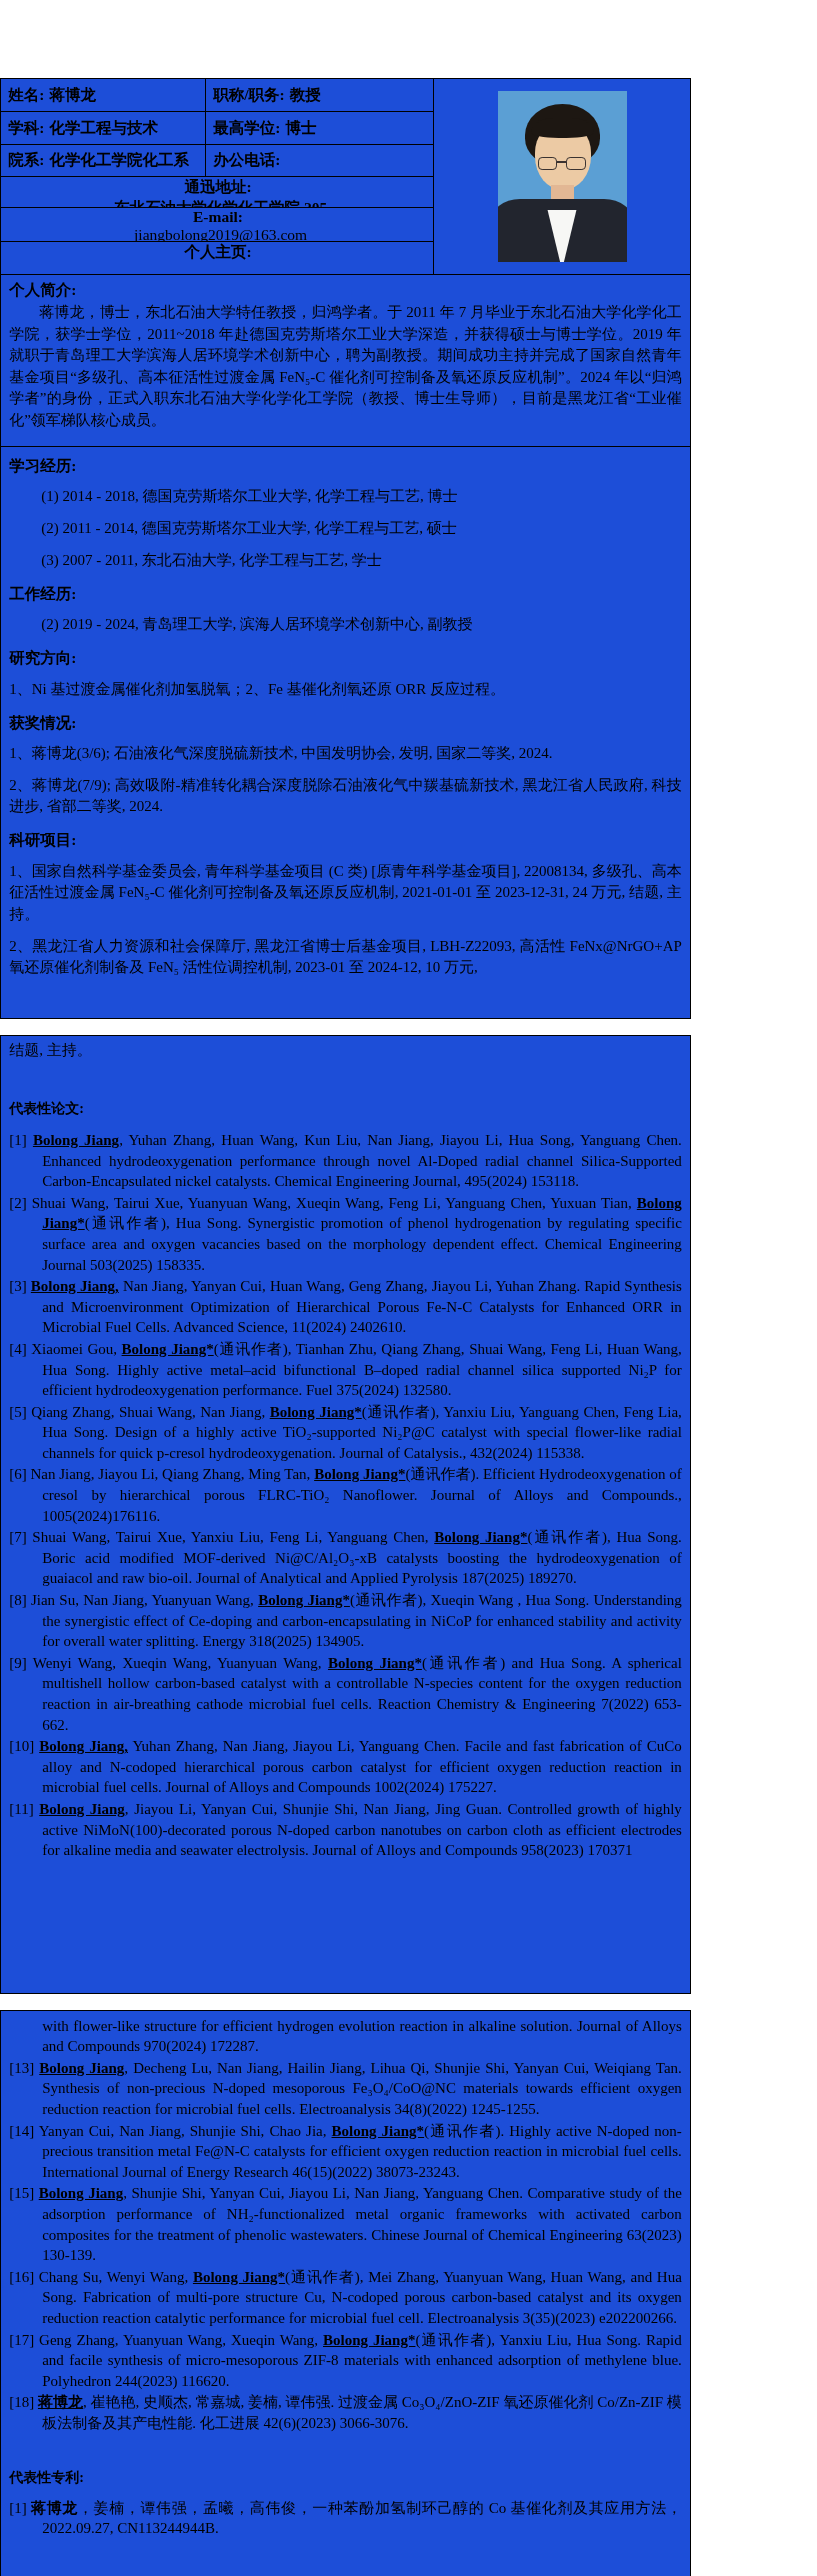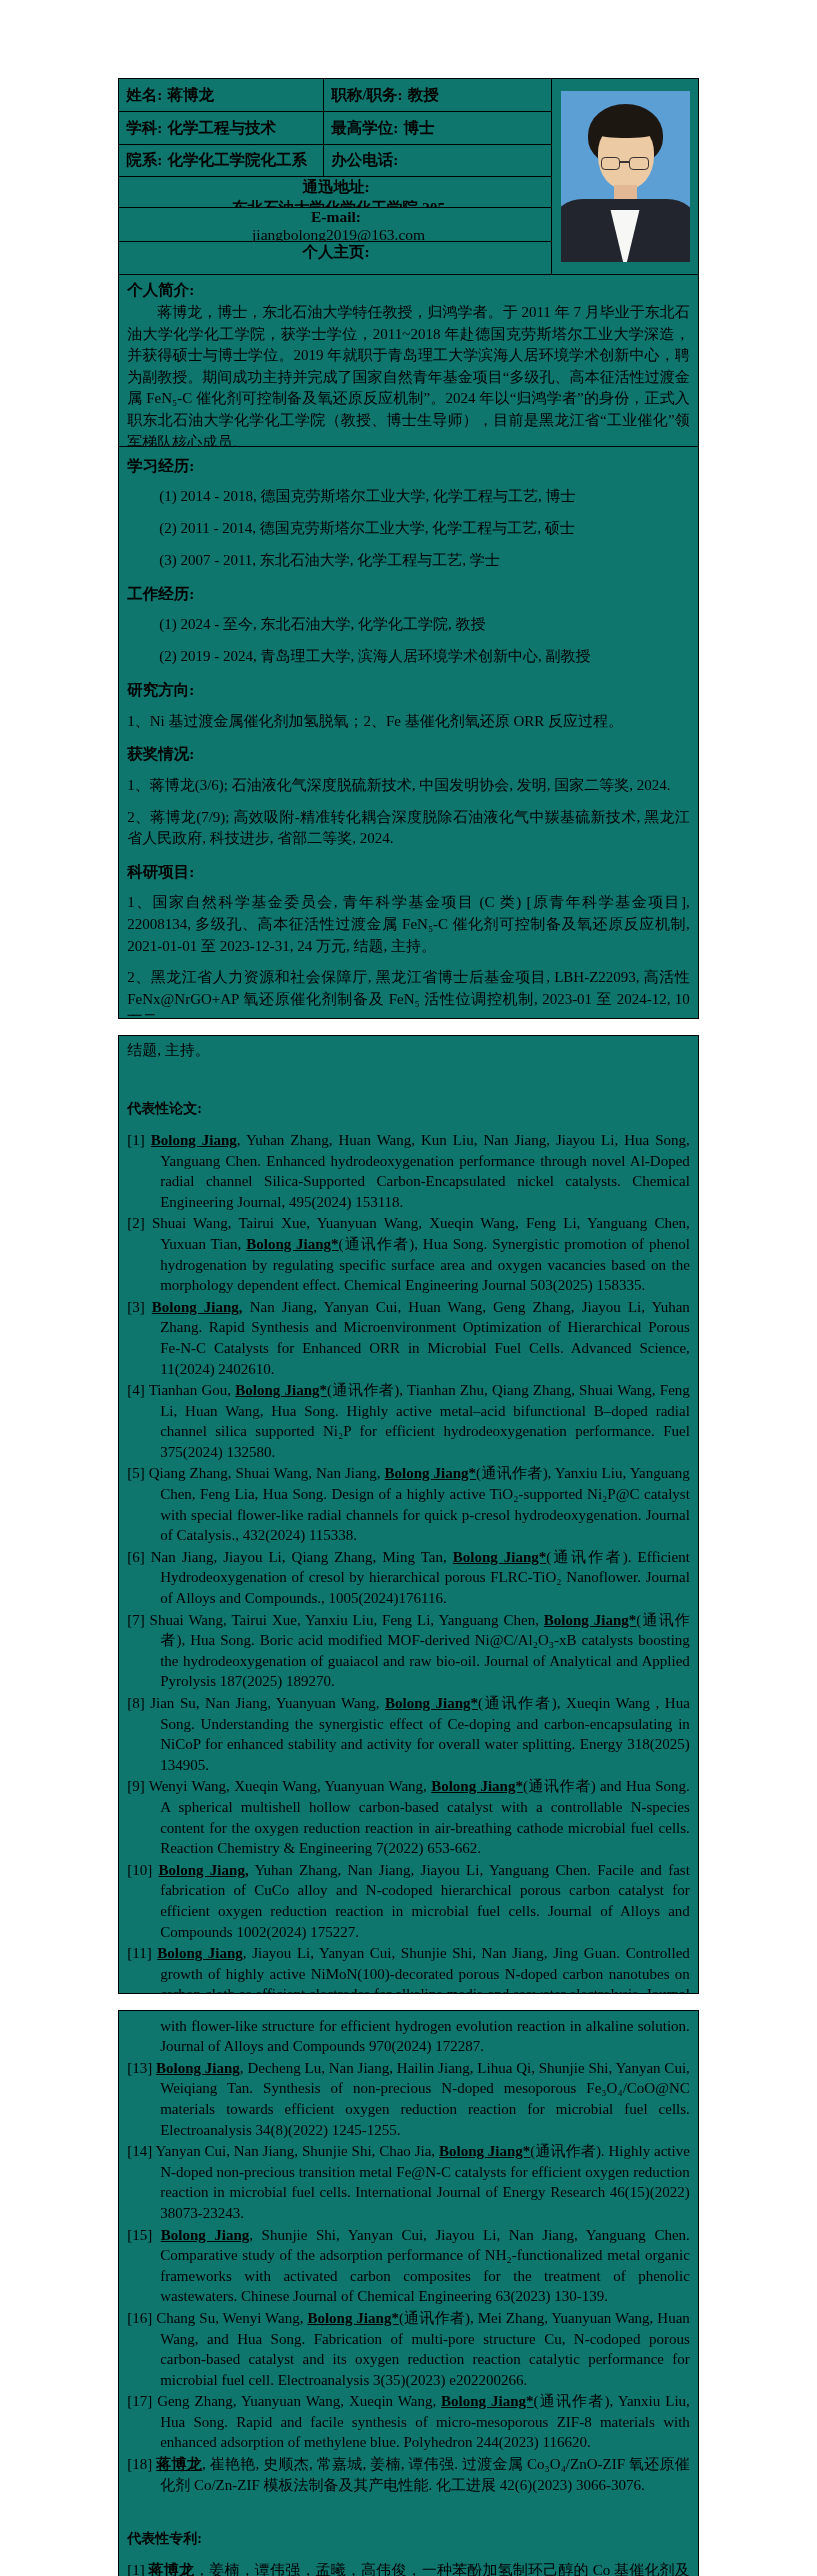--- a/index.html
+++ b/index.html
@@ -3,22 +3,22 @@
 <meta charset="utf-8">
 <style>
   * { box-sizing: border-box; margin: 0; padding: 0; }
   html, body { background: #ffffff; }
   body {
     width: 817px; height: 2933px; overflow: hidden;
     font-family: "Liberation Serif", "DejaVu Serif", serif;
     color: #000;
   }
   .tbl {
-    width: 581px; margin-left: 118px;
-    border: 1px solid #000; background: #0f766e;
+    width: 691px; 
+    border: 1px solid #000; background: #1d4ed8;
   }
   #table1 { margin-top: 78px; height: 941px; overflow: hidden; }
   #table2 { height: 959px; overflow: hidden; padding: 4.1px 8.2px 0; }
   #table3 { height: 846px; overflow: hidden; padding: 4.1px 8.2px 0; }
   .pagegap31 { height: 16px; }
   .pagegap30 { height: 15.5px; }
 
   
   .hgrid {
     display: grid;
@@ -150,21 +150,20 @@
   <div class="t1body">
     <div class="sh">学习经历:</div>
     <div>
         <div class="item ind"><span>(1) 2014 - 2018, 德国克劳斯塔尔工业大学, 化学工程与工艺, 博士</span></div>
         <div class="item ind"><span>(2) 2011 - 2014, 德国克劳斯塔尔工业大学, 化学工程与工艺, 硕士</span></div>
         <div class="item ind"><span>(3) 2007 - 2011, 东北石油大学, 化学工程与工艺, 学士</span></div>
       </div>
 
     <div class="sh">工作经历:</div>
     <div>
-        <div class="item ind"><span>(1) 2024 - 至今, 东北石油大学, 化学化工学院, 教授</span></div>
         <div class="item ind"><span>(2) 2019 - 2024, 青岛理工大学, 滨海人居环境学术创新中心, 副教授</span></div>
       </div>
 
     <div class="sh">研究方向:</div>
     <div>
         <div class="item"><span>1、Ni 基过渡金属催化剂加氢脱氧；2、Fe 基催化剂氧还原 ORR 反应过程。</span></div>
       </div>
 
     <div class="sh">获奖情况:</div>
     <div>
@@ -183,21 +182,21 @@
 <div class="pagegap31"></div>
 
 <div class="tbl" id="table2">
   <div class="cont-line">结题, 主持。</div>
   <div class="gap40"></div>
   <div class="list-h">代表性论文:</div>
   <div>
       <div class="ref"><span>[1] </span><span class="b u">Bolong Jiang</span><span>, Yuhan Zhang, Huan Wang, Kun Liu, Nan Jiang, Jiayou Li, Hua Song, Yanguang Chen. Enhanced hydrodeoxygenation performance through novel Al-Doped radial channel Silica-Supported Carbon-Encapsulated nickel catalysts. Chemical Engineering Journal, 495(2024) 153118.</span></div>
       <div class="ref"><span>[2] </span><span>Shuai Wang, Tairui Xue, Yuanyuan Wang, Xueqin Wang, Feng Li, Yanguang Chen, Yuxuan Tian, </span><span class="b u">Bolong Jiang*</span><span>(通讯作者), Hua Song. Synergistic promotion of phenol hydrogenation by regulating specific surface area and oxygen vacancies based on the morphology dependent effect. Chemical Engineering Journal 503(2025) 158335.</span></div>
       <div class="ref"><span>[3] </span><span class="b u">Bolong Jiang,</span><span> Nan Jiang, Yanyan Cui, Huan Wang, Geng Zhang, Jiayou Li, Yuhan Zhang. Rapid Synthesis and Microenvironment Optimization of Hierarchical Porous Fe-N-C Catalysts for Enhanced ORR in Microbial Fuel Cells. Advanced Science, 11(2024) 2402610.</span></div>
-      <div class="ref"><span>[4] </span><span>Tianhan Gou, </span><span class="b u">Bolong Jiang*</span><span>(通讯作者), Tianhan Zhu, Qiang Zhang, Shuai Wang, Feng Li, Huan Wang, Hua Song. Highly active metal–acid bifunctional B–doped radial channel silica supported Ni₂P for efficient hydrodeoxygenation performance. Fuel 375(2024) 132580.</span></div>
+      <div class="ref"><span>[4] </span><span>Xiaomei Gou, </span><span class="b u">Bolong Jiang*</span><span>(通讯作者), Tianhan Zhu, Qiang Zhang, Shuai Wang, Feng Li, Huan Wang, Hua Song. Highly active metal–acid bifunctional B–doped radial channel silica supported Ni₂P for efficient hydrodeoxygenation performance. Fuel 375(2024) 132580.</span></div>
       <div class="ref"><span>[5] </span><span>Qiang Zhang, Shuai Wang, Nan Jiang, </span><span class="b u">Bolong Jiang*</span><span>(通讯作者), Yanxiu Liu, Yanguang Chen, Feng Lia, Hua Song. Design of a highly active TiO₂-supported Ni₂P@C catalyst with special flower-like radial channels for quick p-cresol hydrodeoxygenation. Journal of Catalysis., 432(2024) 115338.</span></div>
       <div class="ref"><span>[6] </span><span>Nan Jiang, Jiayou Li, Qiang Zhang, Ming Tan, </span><span class="b u">Bolong Jiang*</span><span>(通讯作者). Efficient Hydrodeoxygenation of cresol by hierarchical porous FLRC-TiO₂ Nanoflower. Journal of Alloys and Compounds., 1005(2024)176116.</span></div>
       <div class="ref"><span>[7] </span><span>Shuai Wang, Tairui Xue, Yanxiu Liu, Feng Li, Yanguang Chen, </span><span class="b u">Bolong Jiang*</span><span>(通讯作者), Hua Song. Boric acid modified MOF-derived Ni@C/Al₂O₃-xB catalysts boosting the hydrodeoxygenation of guaiacol and raw bio-oil. Journal of Analytical and Applied Pyrolysis 187(2025) 189270.</span></div>
       <div class="ref"><span>[8] </span><span>Jian Su, Nan Jiang, Yuanyuan Wang, </span><span class="b u">Bolong Jiang*</span><span>(通讯作者), Xueqin Wang , Hua Song. Understanding the synergistic effect of Ce-doping and carbon-encapsulating in NiCoP for enhanced stability and activity for overall water splitting. Energy 318(2025) 134905.</span></div>
       <div class="ref"><span>[9] </span><span>Wenyi Wang, Xueqin Wang, Yuanyuan Wang, </span><span class="b u">Bolong Jiang*</span><span>(通讯作者) and Hua Song. A spherical multishell hollow carbon-based catalyst with a controllable N-species content for the oxygen reduction reaction in air-breathing cathode microbial fuel cells. Reaction Chemistry &amp; Engineering 7(2022) 653-662.</span></div>
       <div class="ref"><span>[10] </span><span class="b u">Bolong Jiang,</span><span> Yuhan Zhang, Nan Jiang, Jiayou Li, Yanguang Chen. Facile and fast fabrication of CuCo alloy and N-codoped hierarchical porous carbon catalyst for efficient oxygen reduction reaction in microbial fuel cells. Journal of Alloys and Compounds 1002(2024) 175227.</span></div>
       <div class="ref"><span>[11] </span><span class="b u">Bolong Jiang</span><span>, Jiayou Li, Yanyan Cui, Shunjie Shi, Nan Jiang, Jing Guan. Controlled growth of highly active NiMoN(100)-decorated porous N-doped carbon nanotubes on carbon cloth as efficient electrodes for alkaline media and seawater electrolysis. Journal of Alloys and Compounds 958(2023) 170371</span></div>
     </div>
 </div>
 

